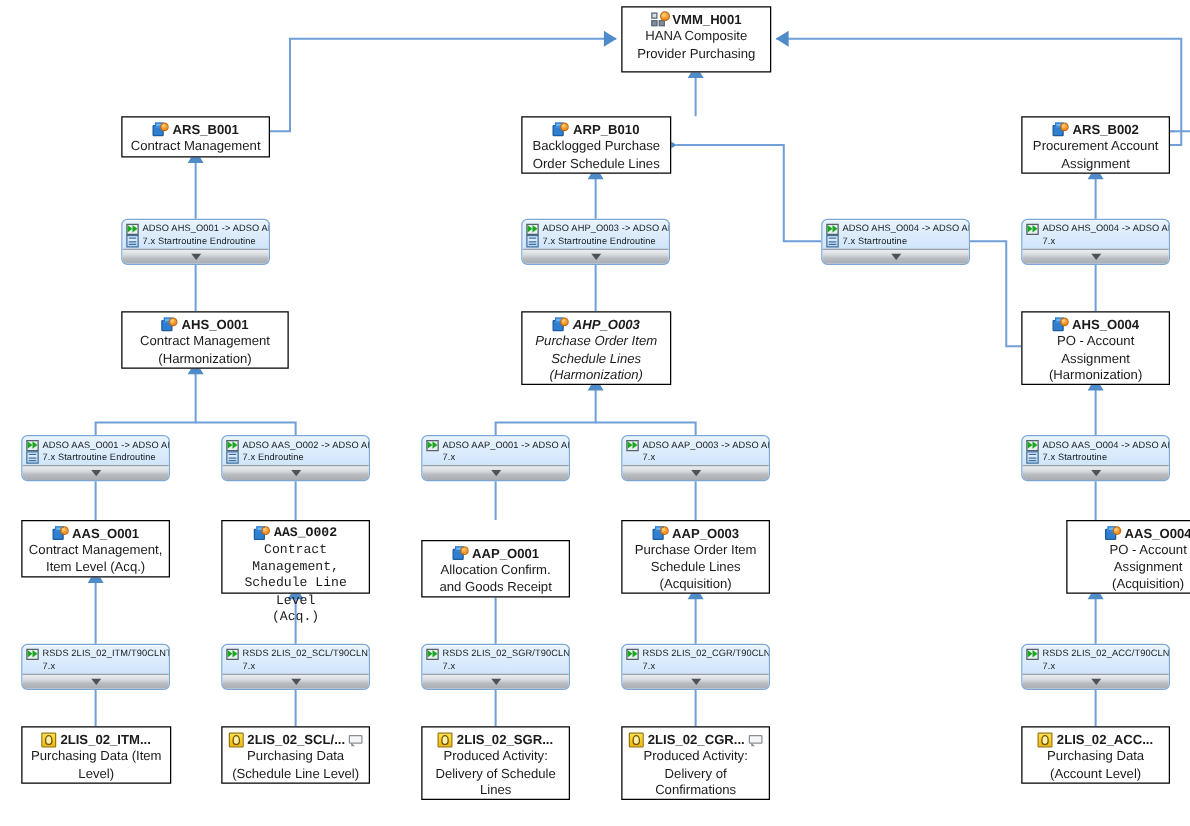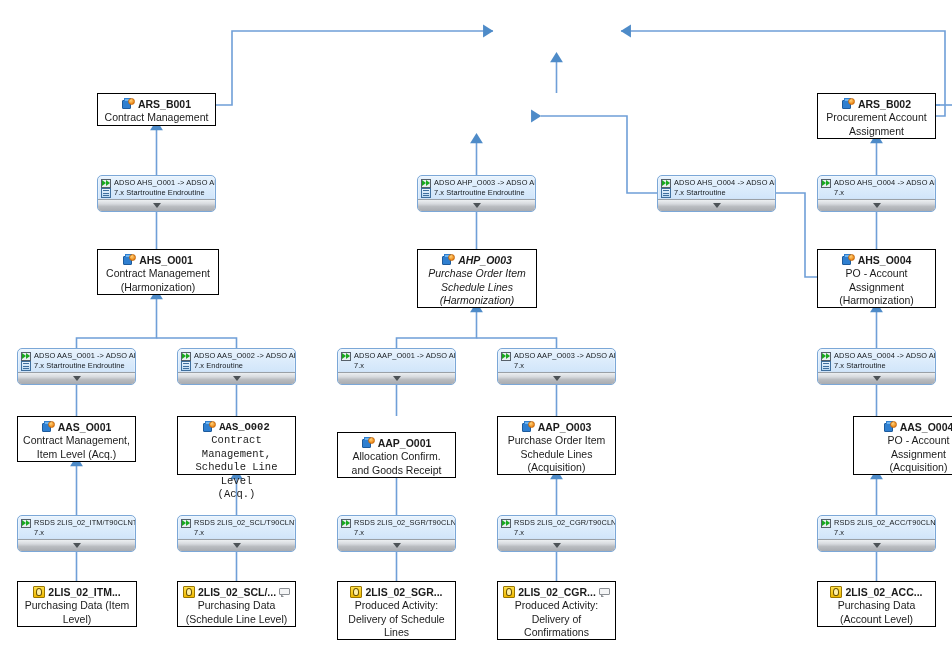--- a/index.html
+++ b/index.html
@@ -174,44 +174,69 @@
       <path d="M537,93 L537,93"></path>
       <path d="M556.5,93 L556.5,62" marker-end="url(#ahU)"></path>
       <path d="M936,105 L952,105"></path>
       <path d="M817,105 L817,105"></path>
       <path d="M936,105 L940,105"></path>
       <path d="M817,116 L817,116"></path>
       <path d="M936,116 L945,116 L945,31 L621,31" marker-end="url(#ahL)"></path>
     </g>
   </svg>
 
+<div class="node" style="left: 497px; top: 5px; width: 120px; height: 53px;">
+      <div class="title">
+        <span class="ico ico-hana">
+          <span class="g g1"></span>
+          <span class="g g2"></span>
+          <span class="g g3"></span>
+          <span class="dot"></span>
+        </span>
+        <span>VMM_H001</span>
+      </div>
+      <div class="desc">HANA Composite</div>
+      <div class="desc">Provider Purchasing</div>
+    </div>
     <div class="node" style="left: 97px; top: 93px; width: 119px; height: 33px;">
       <div class="title">
         <span class="ico ico-cube">
           <span class="c1"></span>
           <span class="c2"></span>
           <span class="c3"></span>
         </span>
         <span>ARS_B001</span>
       </div>
       <div class="desc">Contract Management</div>
+    </div>
+    <div class="node" style="left: 417px; top: 93px; width: 120px; height: 46px;">
+      <div class="title">
+        <span class="ico ico-cube">
+          <span class="c1"></span>
+          <span class="c2"></span>
+          <span class="c3"></span>
+        </span>
+        <span>ARP_B010</span>
+      </div>
+      <div class="desc">Backlogged Purchase</div>
+      <div class="desc">Order Schedule Lines</div>
     </div>
     <div class="node" style="left: 817px; top: 93px; width: 119px; height: 46px;">
       <div class="title">
         <span class="ico ico-cube">
           <span class="c1"></span>
           <span class="c2"></span>
           <span class="c3"></span>
         </span>
         <span>ARS_B002</span>
       </div>
       <div class="desc">Procurement Account</div>
       <div class="desc">Assignment</div>
     </div>
-    <div class="node" style="left: 97px; top: 249px; width: 122px; height: 46px;">
+    <div class="node" style="left: 97px; top: 249px; width: 134px; height: 46px;">
       <div class="title">
         <span class="ico ico-cube">
           <span class="c1"></span>
           <span class="c2"></span>
           <span class="c3"></span>
         </span>
         <span>AHS_O001</span>
       </div>
       <div class="desc">Contract Management</div>
       <div class="desc">(Harmonization)</div>

